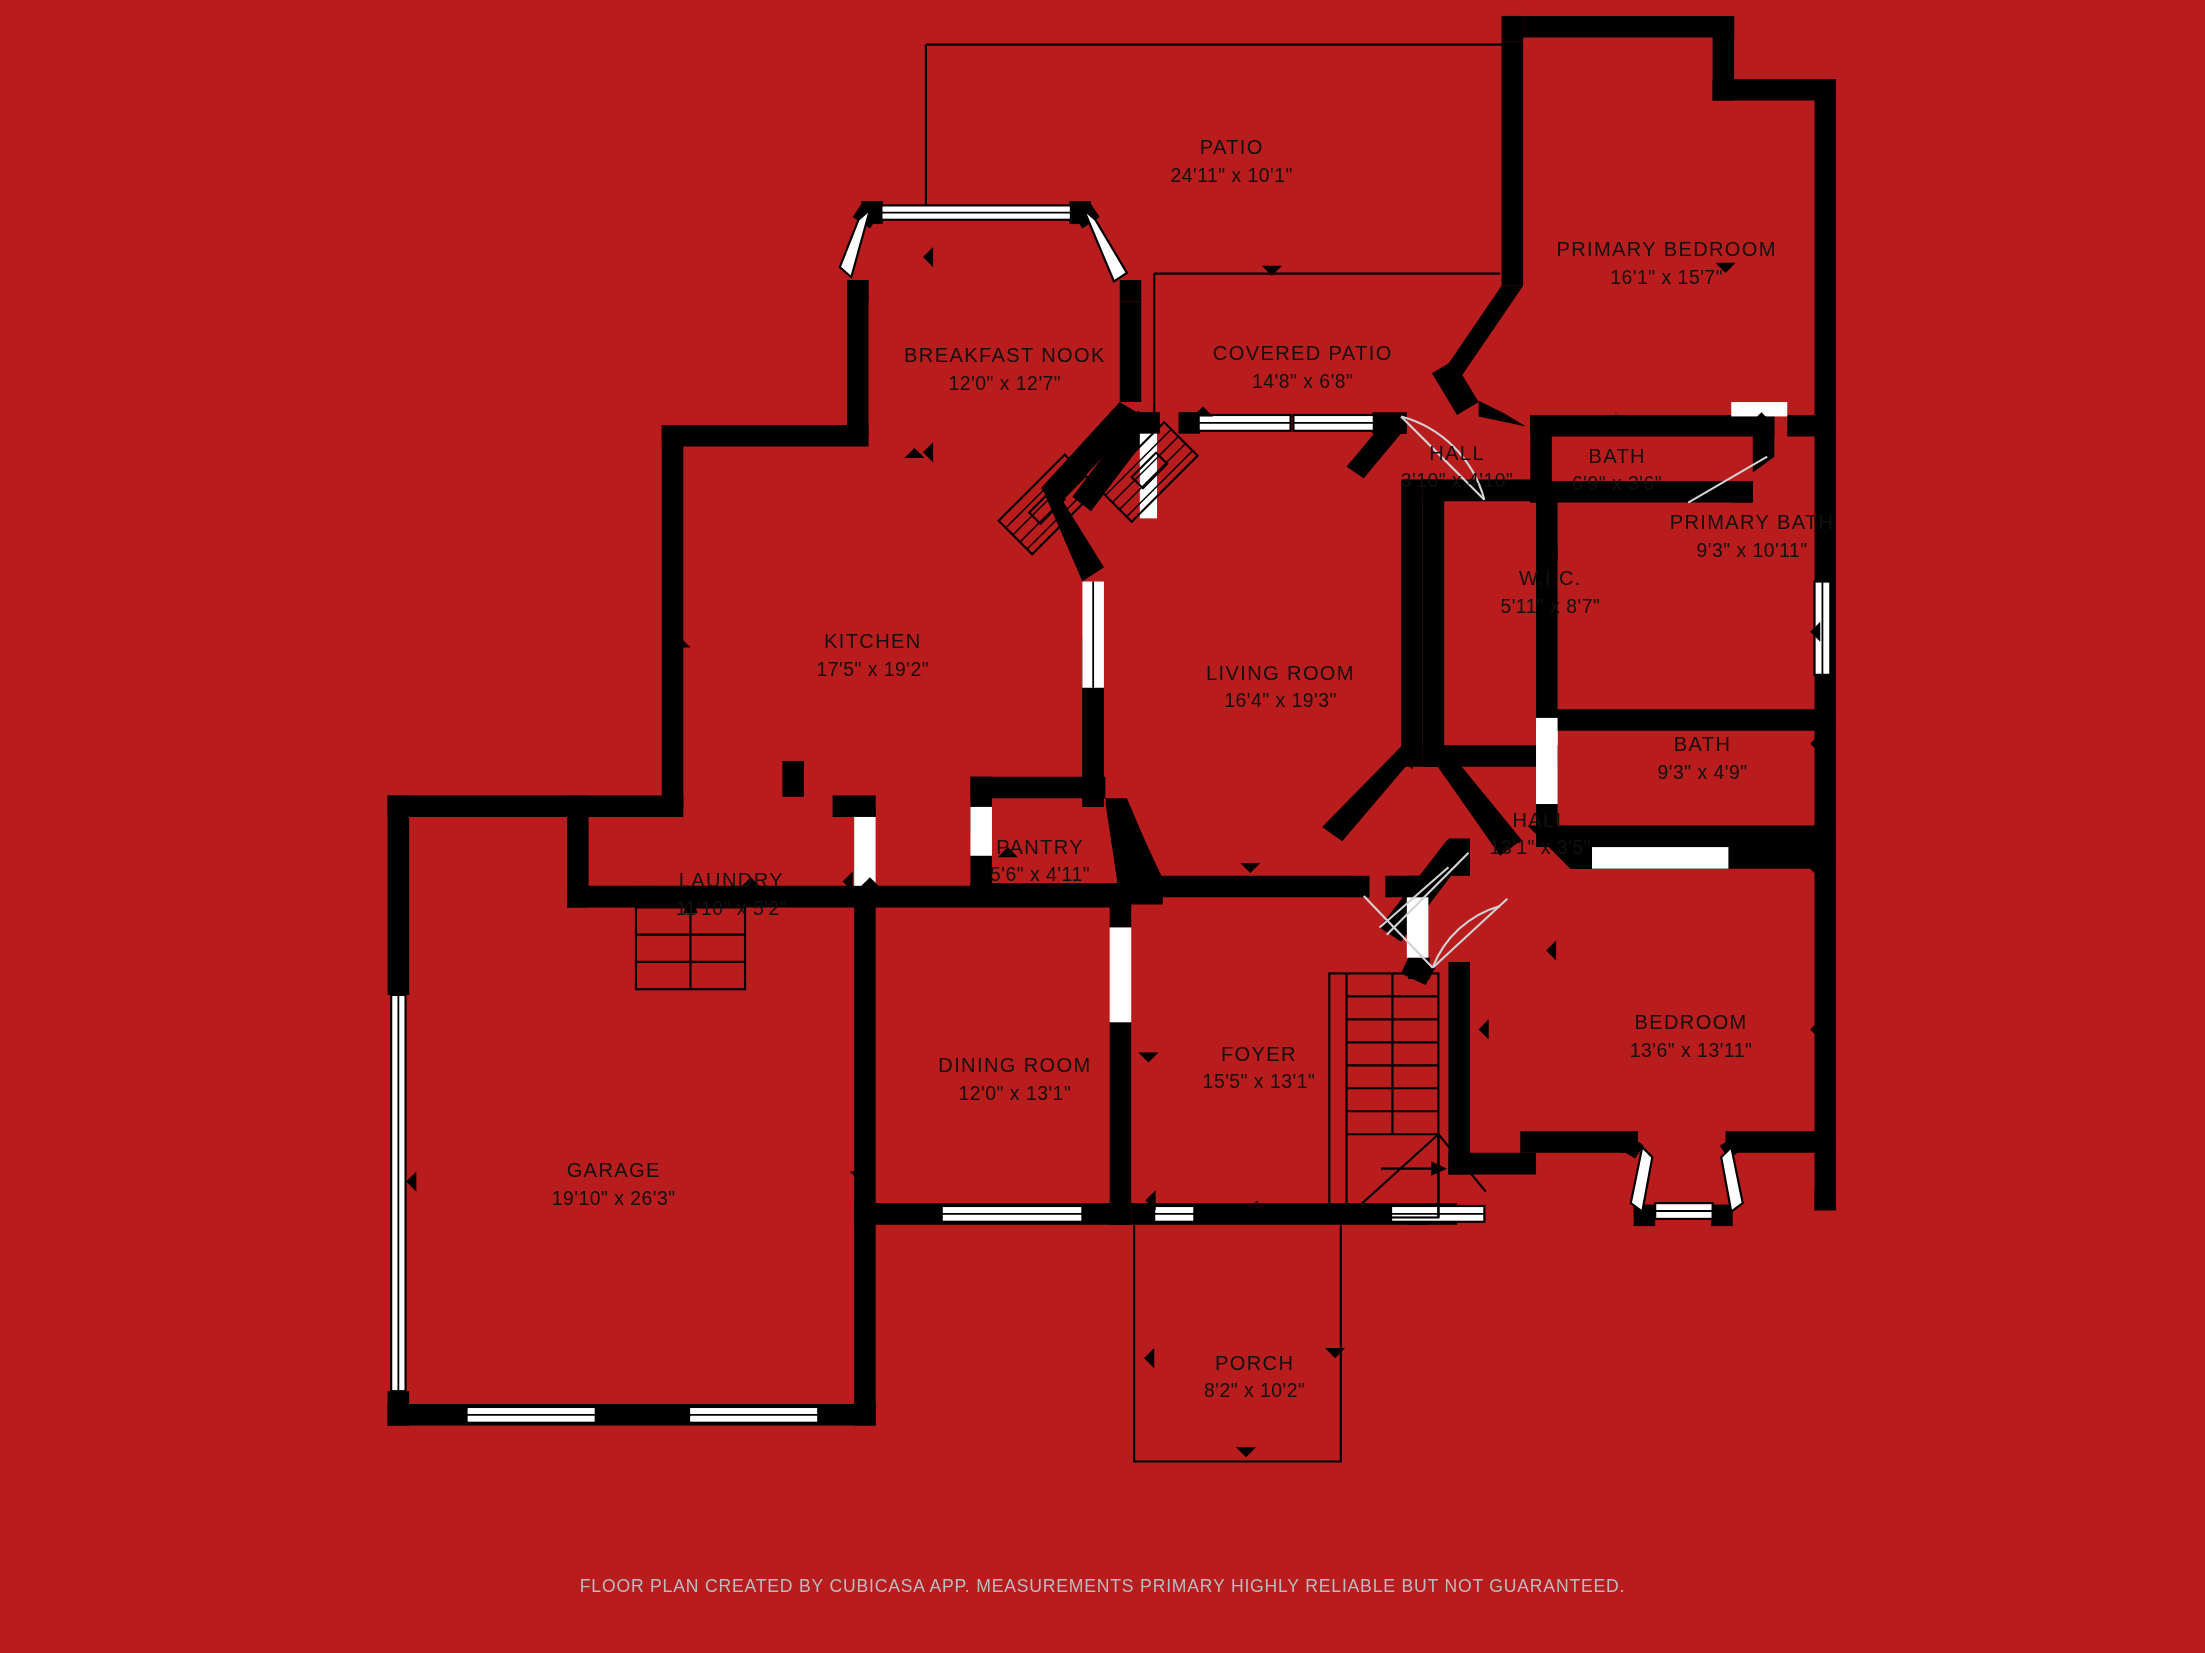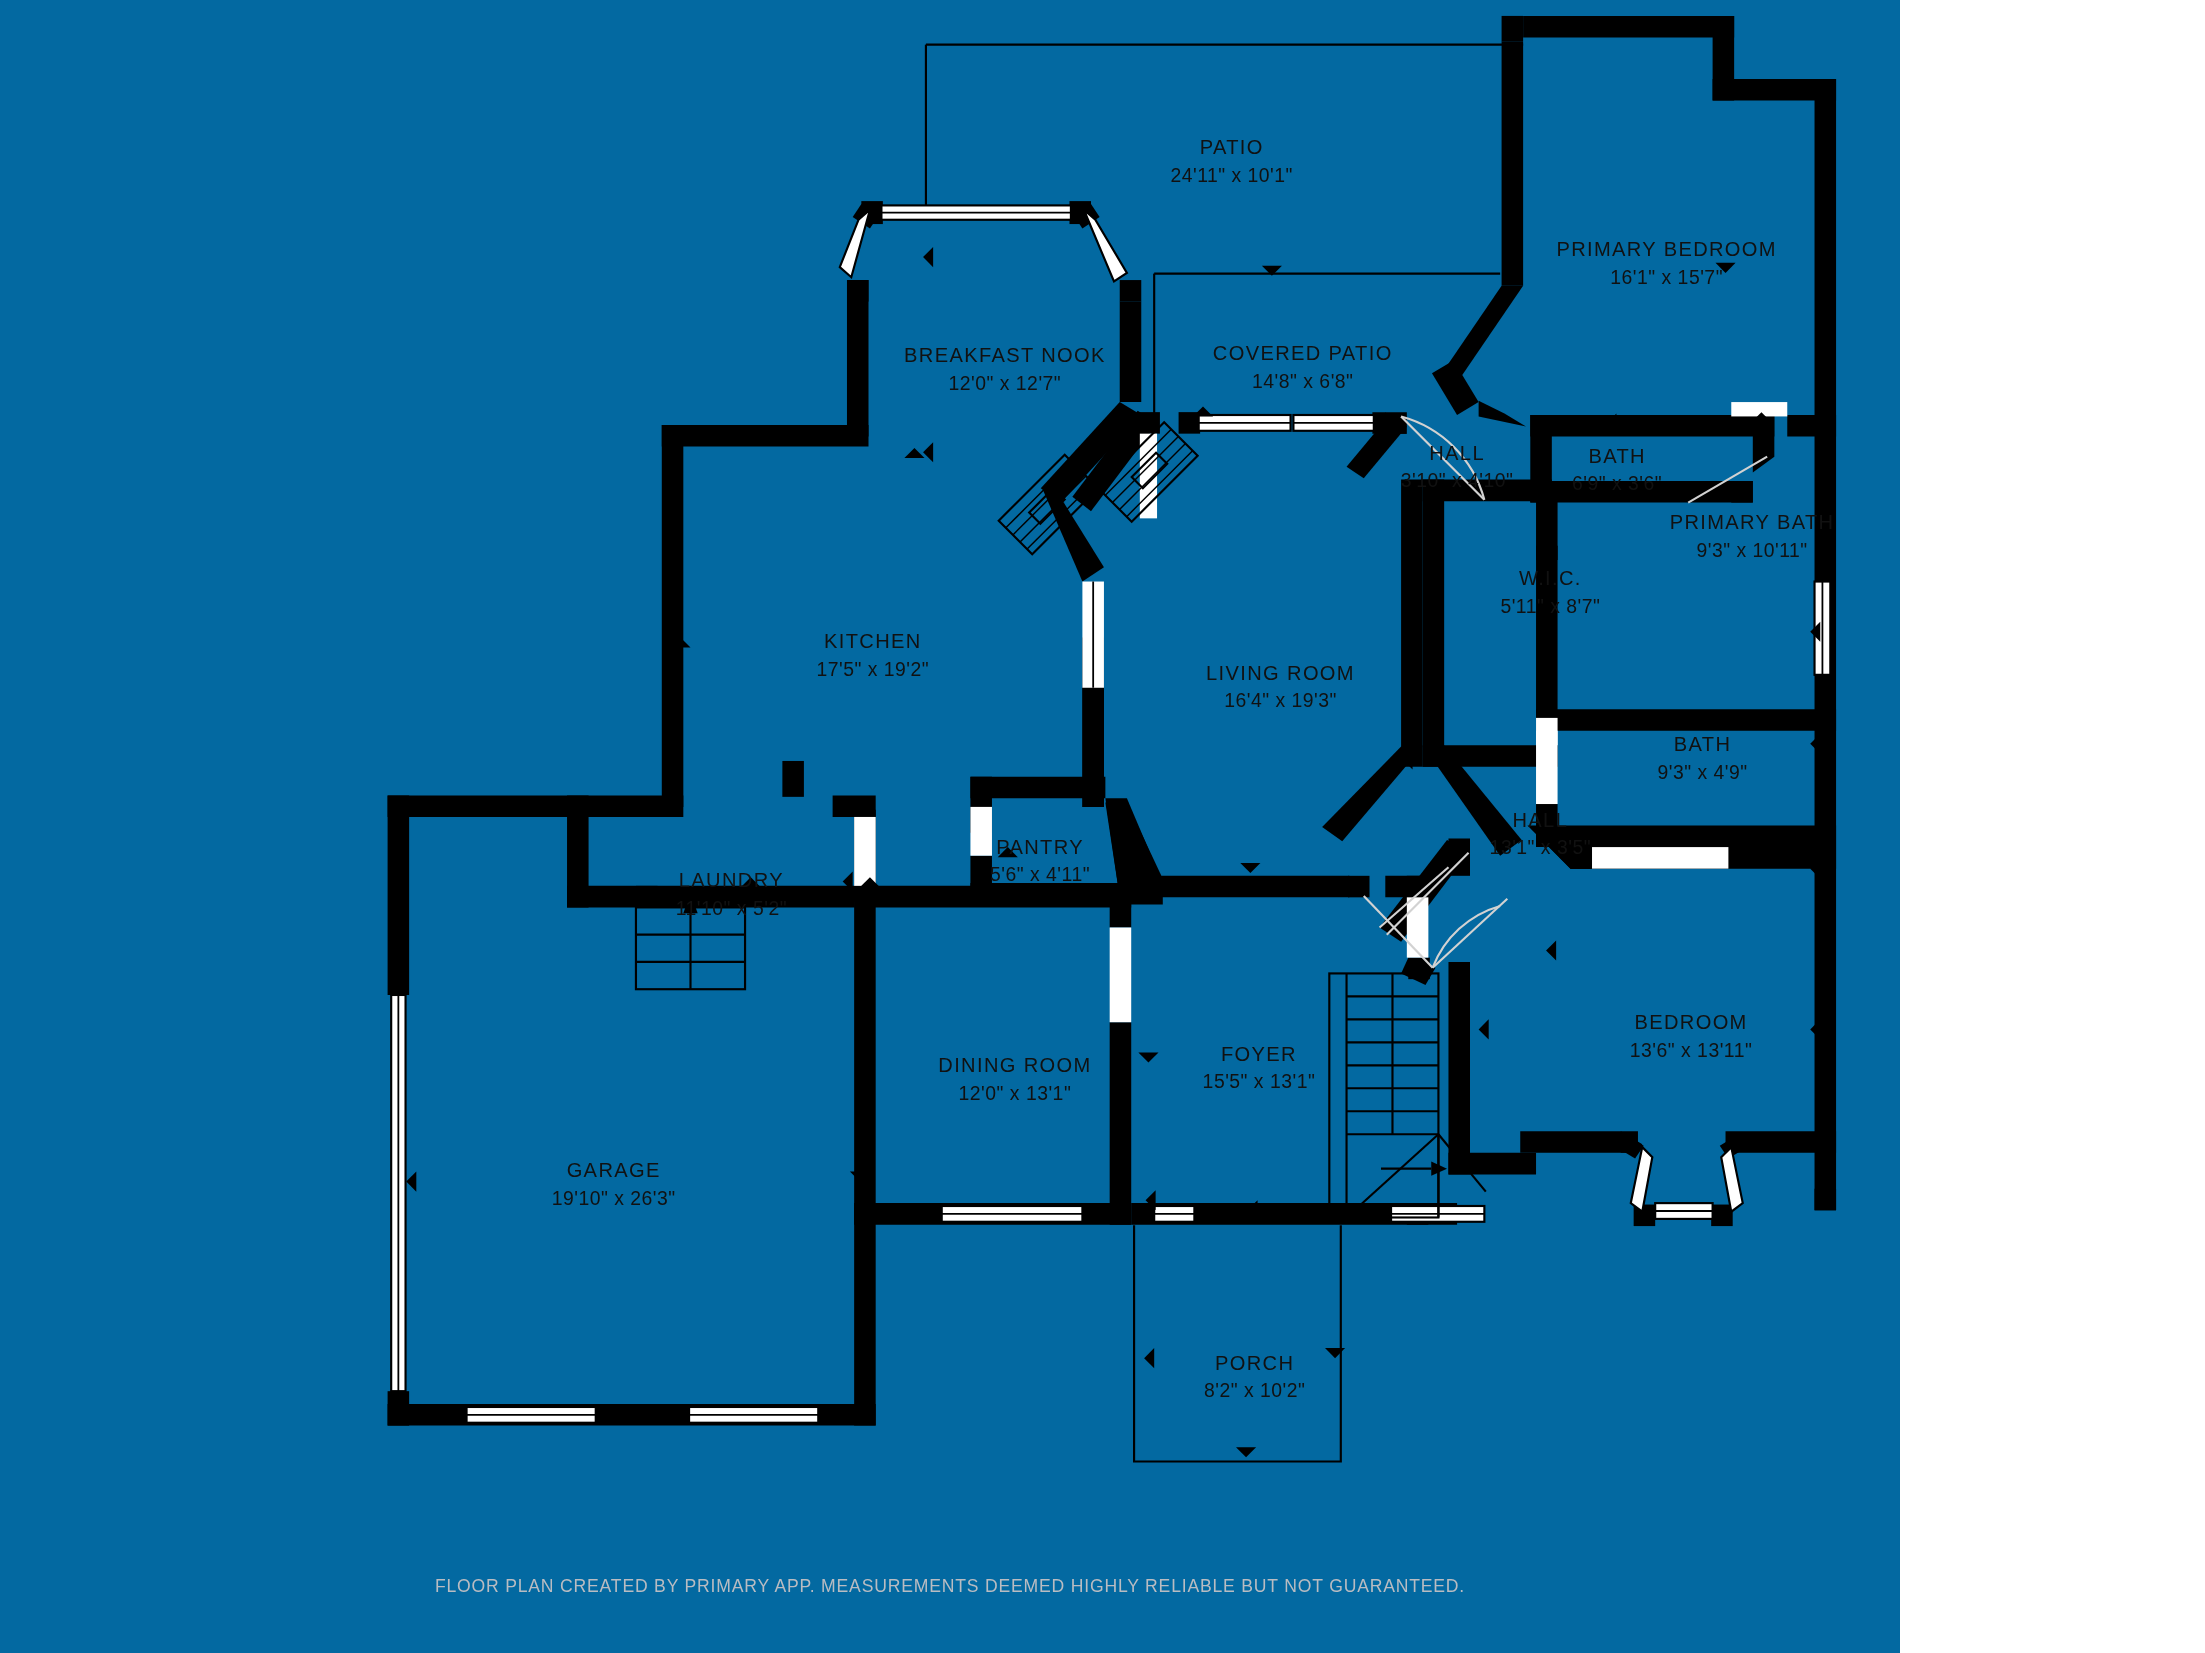--- a/index.html
+++ b/index.html
@@ -1,19 +1,19 @@
 <!DOCTYPE html>
 <html style="font-size:11.5px"><head>
 <meta charset="utf-8">
 <title>Floor Plan</title>
 <style>
   html,body{margin:0;padding:0;background:#ffffff;}
   body{width:2205px;height:1654px;overflow:hidden;
        font-family:"Liberation Sans","DejaVu Sans",sans-serif;}
-  #plan-root{position:relative;width:1900px;height:1654px;background:#0369a1;}
+  #plan-root{position:relative;width:2205px;height:1654px;background:#b91c1c;}
   svg#plan-svg{position:absolute;left:0;top:0;width:2205px;height:1654px;display:block;}
   .wall{fill:#000000;}
   .thin{fill:none;stroke:#000000;stroke-width:3;}
   .winfill{fill:#ffffff;stroke:#000000;stroke-width:3;}
   .winline{stroke:#000000;stroke-width:2.5;fill:none;}
   .doorarc{fill:none;stroke:#d2d2d2;stroke-width:3;}
   .stairline{fill:none;stroke:#000000;stroke-width:3;}
   .arrowmark{fill:#000000;}
   .label-name{font-size:28px;letter-spacing:1.9px;fill:#111111;text-anchor:middle;
               font-family:"Liberation Sans","DejaVu Sans",sans-serif;}
@@ -367,16 +367,16 @@
 
       <text class="label-name" x="855" y="1640">GARAGE</text>
       <text class="label-dim" x="855" y="1678">19'10" x 26'3"</text>
 
       <text class="label-name" x="1748" y="1908">PORCH</text>
       <text class="label-dim" x="1748" y="1946">8'2" x 10'2"</text>
     </g>
 
   </svg>
 
-  <div class="footer-text">FLOOR PLAN CREATED BY PRIMARY APP. MEASUREMENTS DEEMED HIGHLY RELIABLE BUT NOT GUARANTEED.</div>
+  <div class="footer-text">FLOOR PLAN CREATED BY CUBICASA APP. MEASUREMENTS PRIMARY HIGHLY RELIABLE BUT NOT GUARANTEED.</div>
 
 </div>
 
 
 </body></html>

